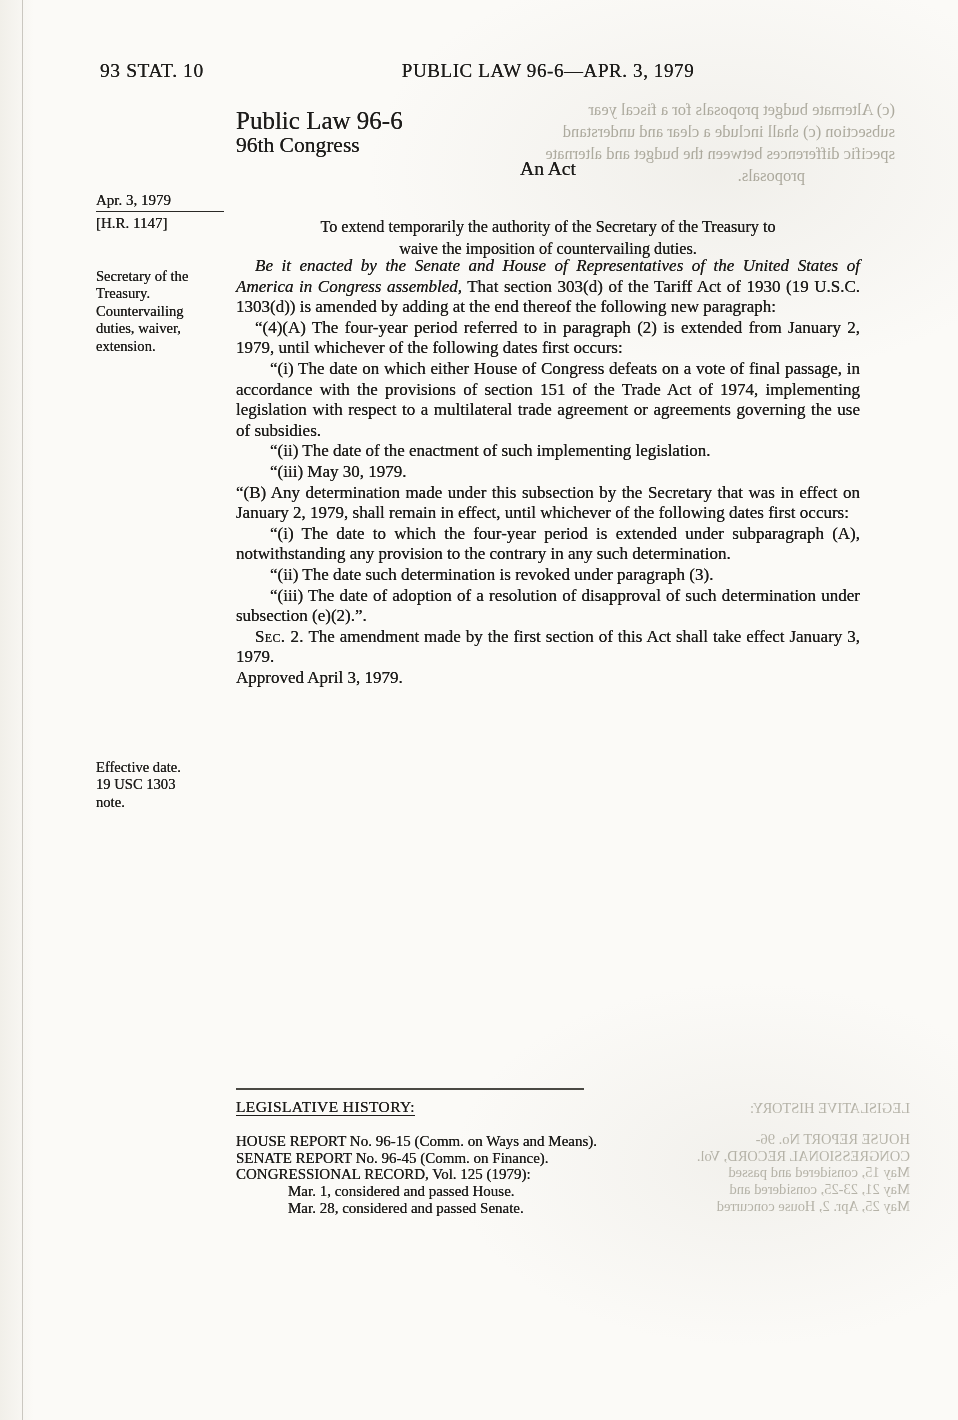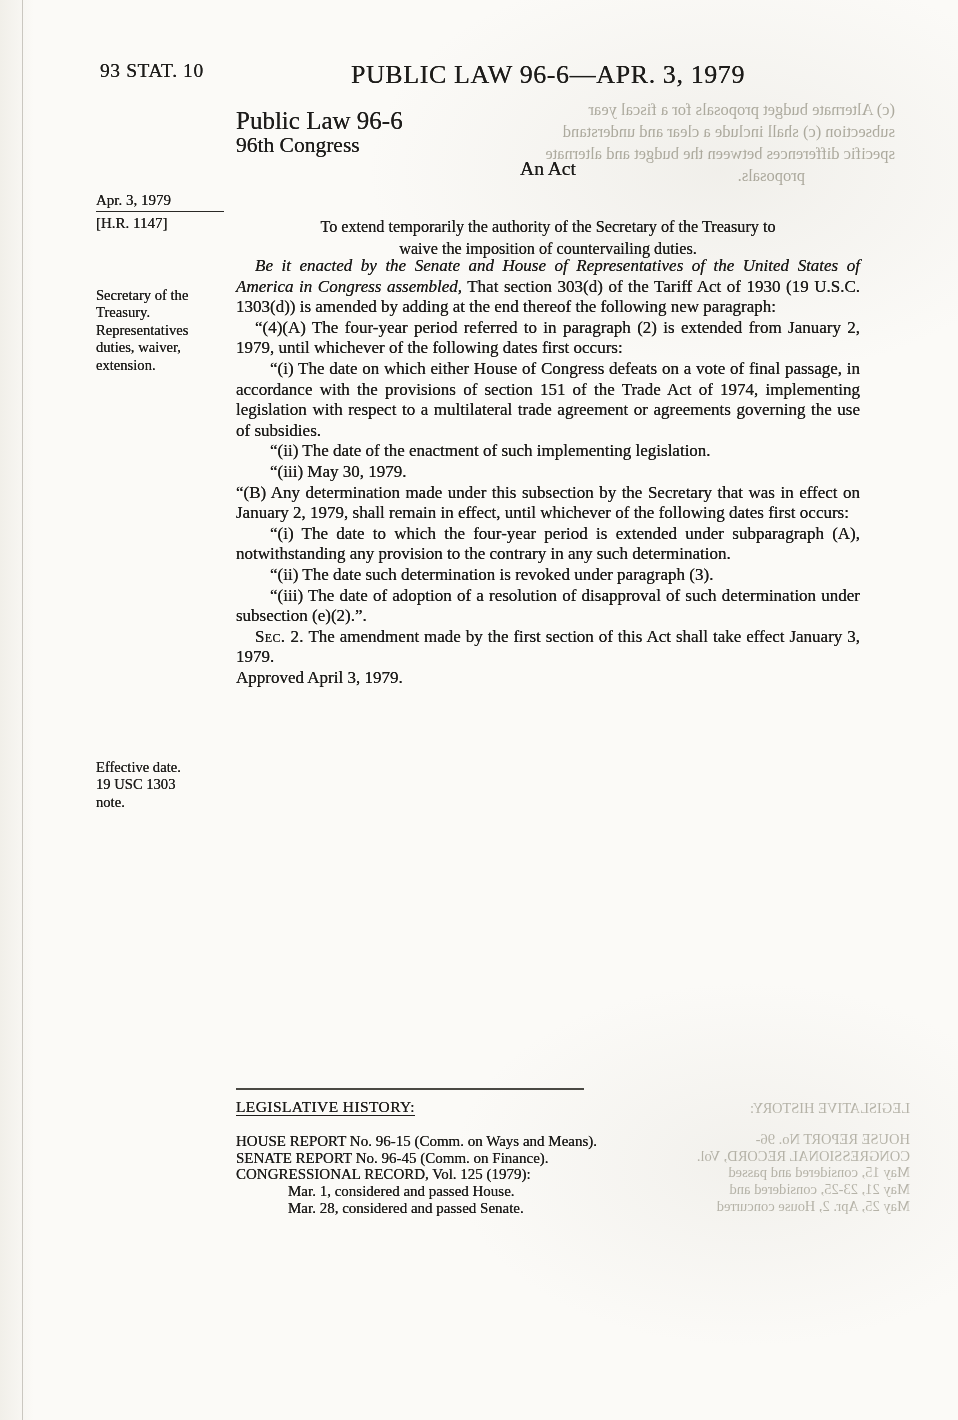--- a/index.html
+++ b/index.html
@@ -22,38 +22,38 @@
     background:#c4c2ba;opacity:.9;
   }
 
   
   .stat-number{
     position:absolute;left:100px;top:60px;
     font-size:19.5px;letter-spacing:.6px;white-space:nowrap;
   }
   .running-head{
     position:absolute;left:236px;top:60px;width:624px;
-    text-align:center;font-size:26px;letter-spacing:.6px;white-space:nowrap;
+    text-align:center;font-size:19px;letter-spacing:.6px;white-space:nowrap;
   }
 
   
   .law-number{position:absolute;left:236px;top:107px;font-size:25px;white-space:nowrap;}
   .congress{position:absolute;left:236px;top:133px;font-size:21.5px;white-space:nowrap;}
   .an-act{position:absolute;left:236px;top:158px;width:624px;text-align:center;font-size:19.5px;}
   .purpose{position:absolute;left:236px;top:200px;width:624px;text-align:center;
     font-size:16.2px;line-height:22px;margin-top:16px;}
 
   
   .margin-date{position:absolute;left:96px;top:191px;width:128px;text-align:left;
     font-size:15px;line-height:18px;}
   .md-date{border-bottom:1.6px solid #2a2926;padding-bottom:2px;}
   .md-bill{padding-top:2px;}
   .margin-note{position:absolute;left:96px;width:140px;
     font-size:14.6px;line-height:17.4px;text-align:left;}
-  .margin-note-1{top:287px;}
+  .margin-note-1{top:268px;}
   .margin-note-2{top:759px;}
 
   
   .body-col{
     position:absolute;left:236px;top:256px;width:624px;
     font-size:17px;line-height:20.6px;text-align:justify;
   }
   .body-col p{margin:0;padding:0;}
   .p-ind{text-indent:19px;}
   .p-sub{margin-left:24px;text-indent:34px;}
@@ -117,21 +117,21 @@
   </div>
 
   <div class="margin-date ink">
     <div class="md-date">Apr. 3, 1979</div>
     <div class="md-bill">[H.R. 1147]</div>
   </div>
 
   <div class="margin-note margin-note-1 ink">
     <div>Secretary of the</div>
     <div>Treasury.</div>
-    <div>Representatives</div>
+    <div>Countervailing</div>
     <div>duties, waiver,</div>
     <div>extension.</div>
   </div>
 
   <div class="margin-note margin-note-2 ink">
     <div>Effective date.</div>
     <div>19 USC 1303</div>
     <div>note.</div>
   </div>
 

